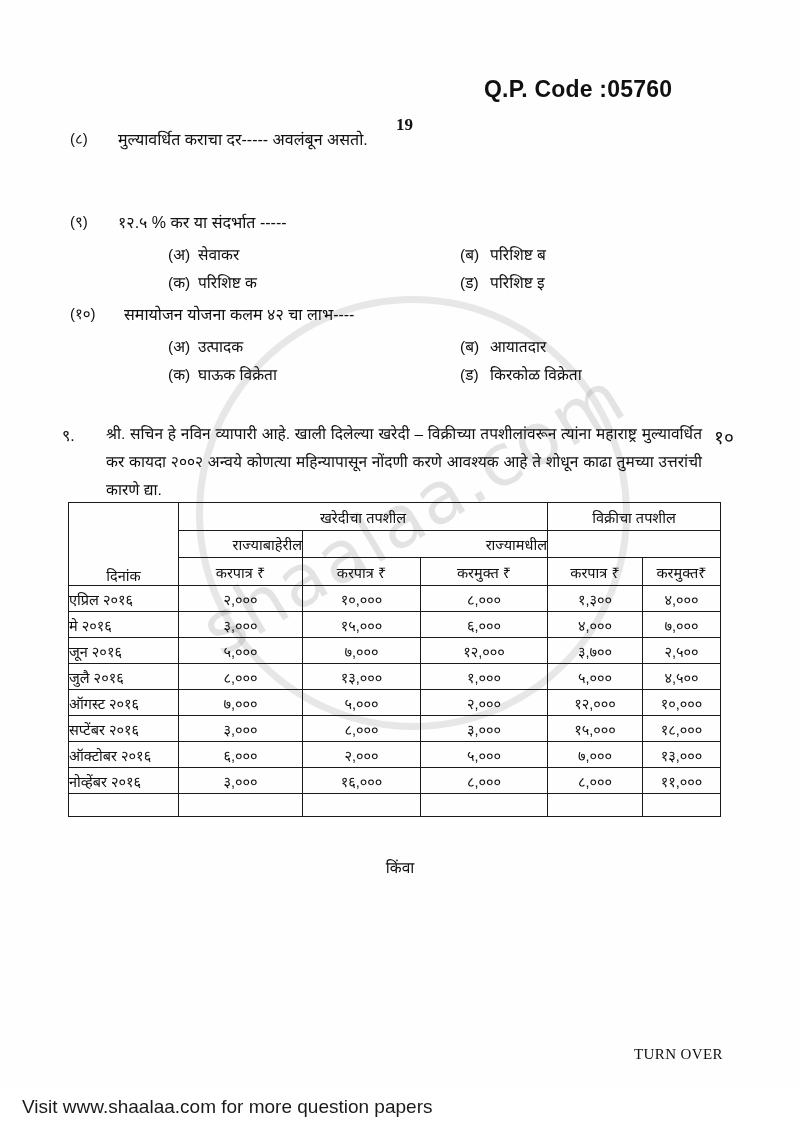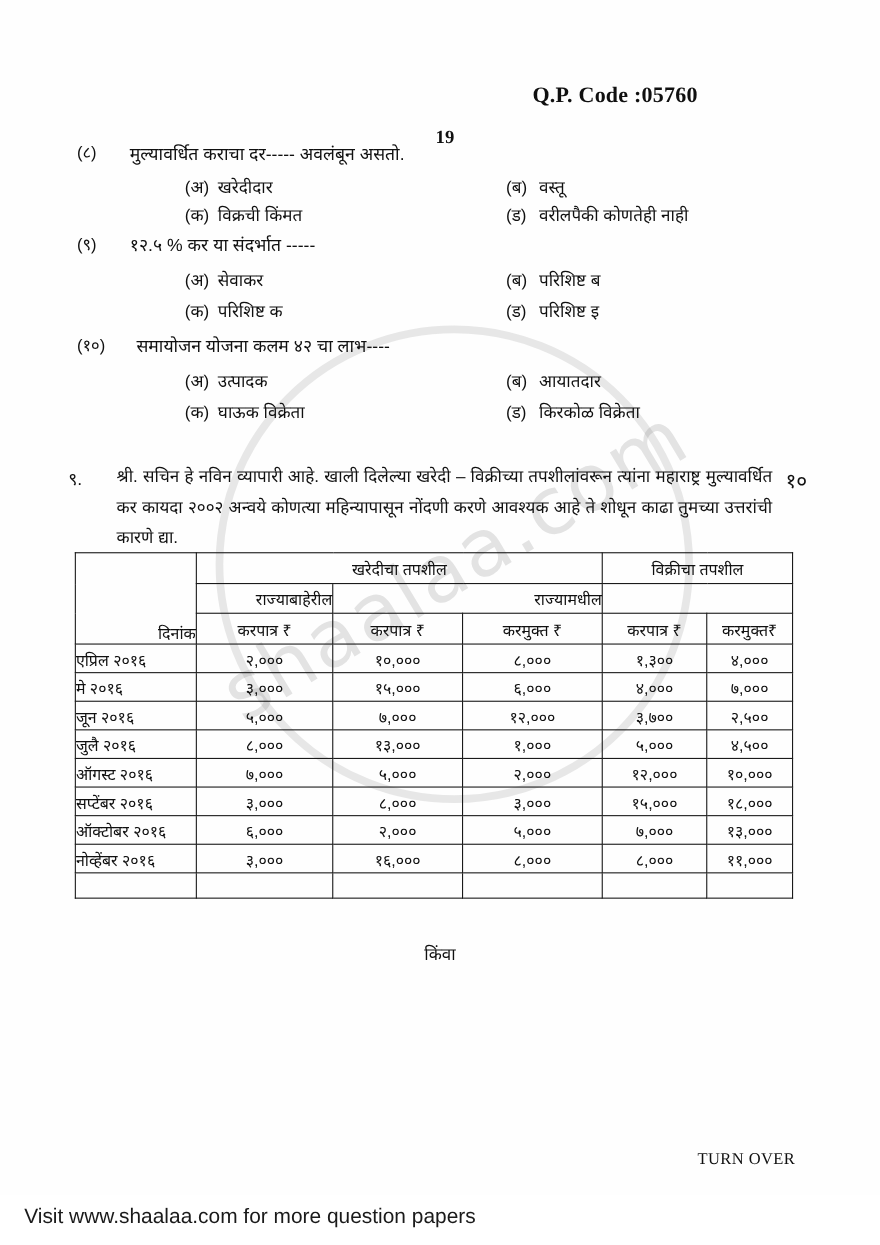--- a/index.html
+++ b/index.html
@@ -63,23 +63,23 @@
     top: 16px;
     font-family: "Liberation Serif", serif;
     font-weight: bold;
     font-size: 17px;
     margin-top: 21px;
   }
   #qp-code {
     position: absolute;
     left: 484px;
     top: -2px;
-    font-family: Liberation Serif, serif;
+    font-family: Liberation Sans, sans-serif;
     font-weight: bold;
-    font-size: 20px;
+    font-size: 23px;
     letter-spacing: 0.2px;
   }
 
   
   .mcq {
     position: absolute;
     z-index: 2;
     font-family: "Liberation Sans", sans-serif;
   }
   .mcq-stem {
@@ -173,21 +173,21 @@
     text-align: right;
     height: 26px;
     font-size: 15px;
   }
   th.h-unit {
     text-align: center;
     height: 27px;
     font-size: 15px;
   }
   th.h-date {
-    text-align: right;
+    text-align: center;
     vertical-align: bottom;
     padding-left: 8px;
     padding-bottom: 3px;
     font-size: 15px;
   }
   td.c-date {
     text-align: left;
     padding-left: 8px;
     height: 25px;
     font-size: 15px;
@@ -254,34 +254,20 @@
 
   <div id="header">
     <div id="page-number">19</div>
     <div id="qp-code">Q.P. Code :05760</div>
   </div>
 
   <div class="mcq" style="left:70px; top:128px; width:660px;">
     <div class="mcq-stem">
       <span class="mcq-num">(८)</span>
       <span class="mcq-qtext" style="left:48px;">मुल्यावर्धित कराचा दर----- अवलंबून असतो.</span>
-    </div>
-    <div class="mcq-options" style="height:56px;">
-      <div class="opt" style="left:98px; top:2px;">
-        <span class="opt-key">(अ)</span><span>खरेदीदार</span>
-      </div>
-      <div class="opt" style="left:390px; top:2px;">
-        <span class="opt-key">(ब)</span><span>वस्तू</span>
-      </div>
-      <div class="opt" style="left:98px; top:28px;">
-        <span class="opt-key">(क)</span><span>विक्रची किंमत</span>
-      </div>
-      <div class="opt" style="left:390px; top:28px;">
-        <span class="opt-key">(ड)</span><span>वरीलपैकी कोणतेही नाही</span>
-      </div>
     </div>
   </div>
 
   <div class="mcq" style="left:70px; top:211px; width:660px;">
     <div class="mcq-stem">
       <span class="mcq-num">(९)</span>
       <span class="mcq-qtext" style="left:48px;">१२.५ % कर या संदर्भात -----</span>
     </div>
     <div class="mcq-options" style="height:56px;">
       <div class="opt" style="left:98px; top:4px;">

